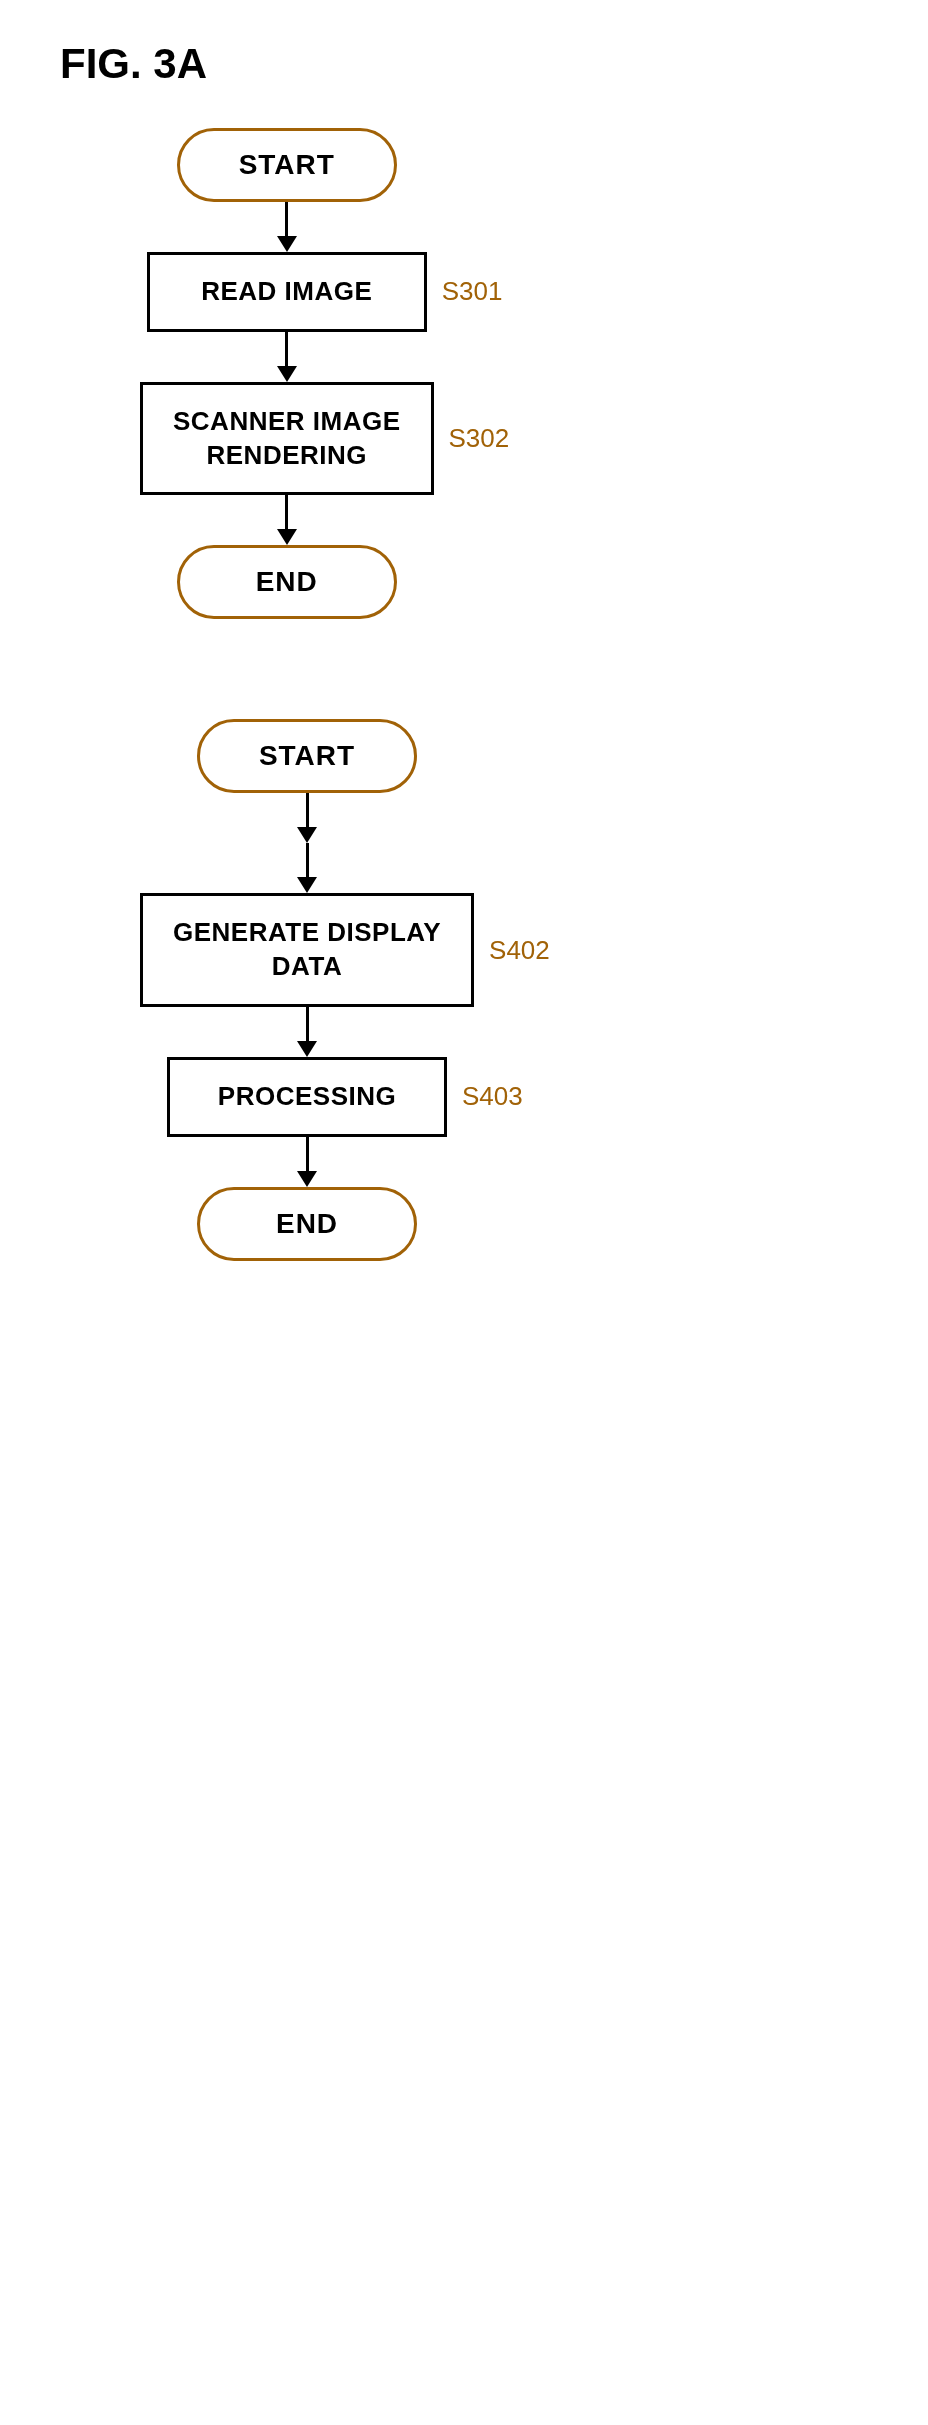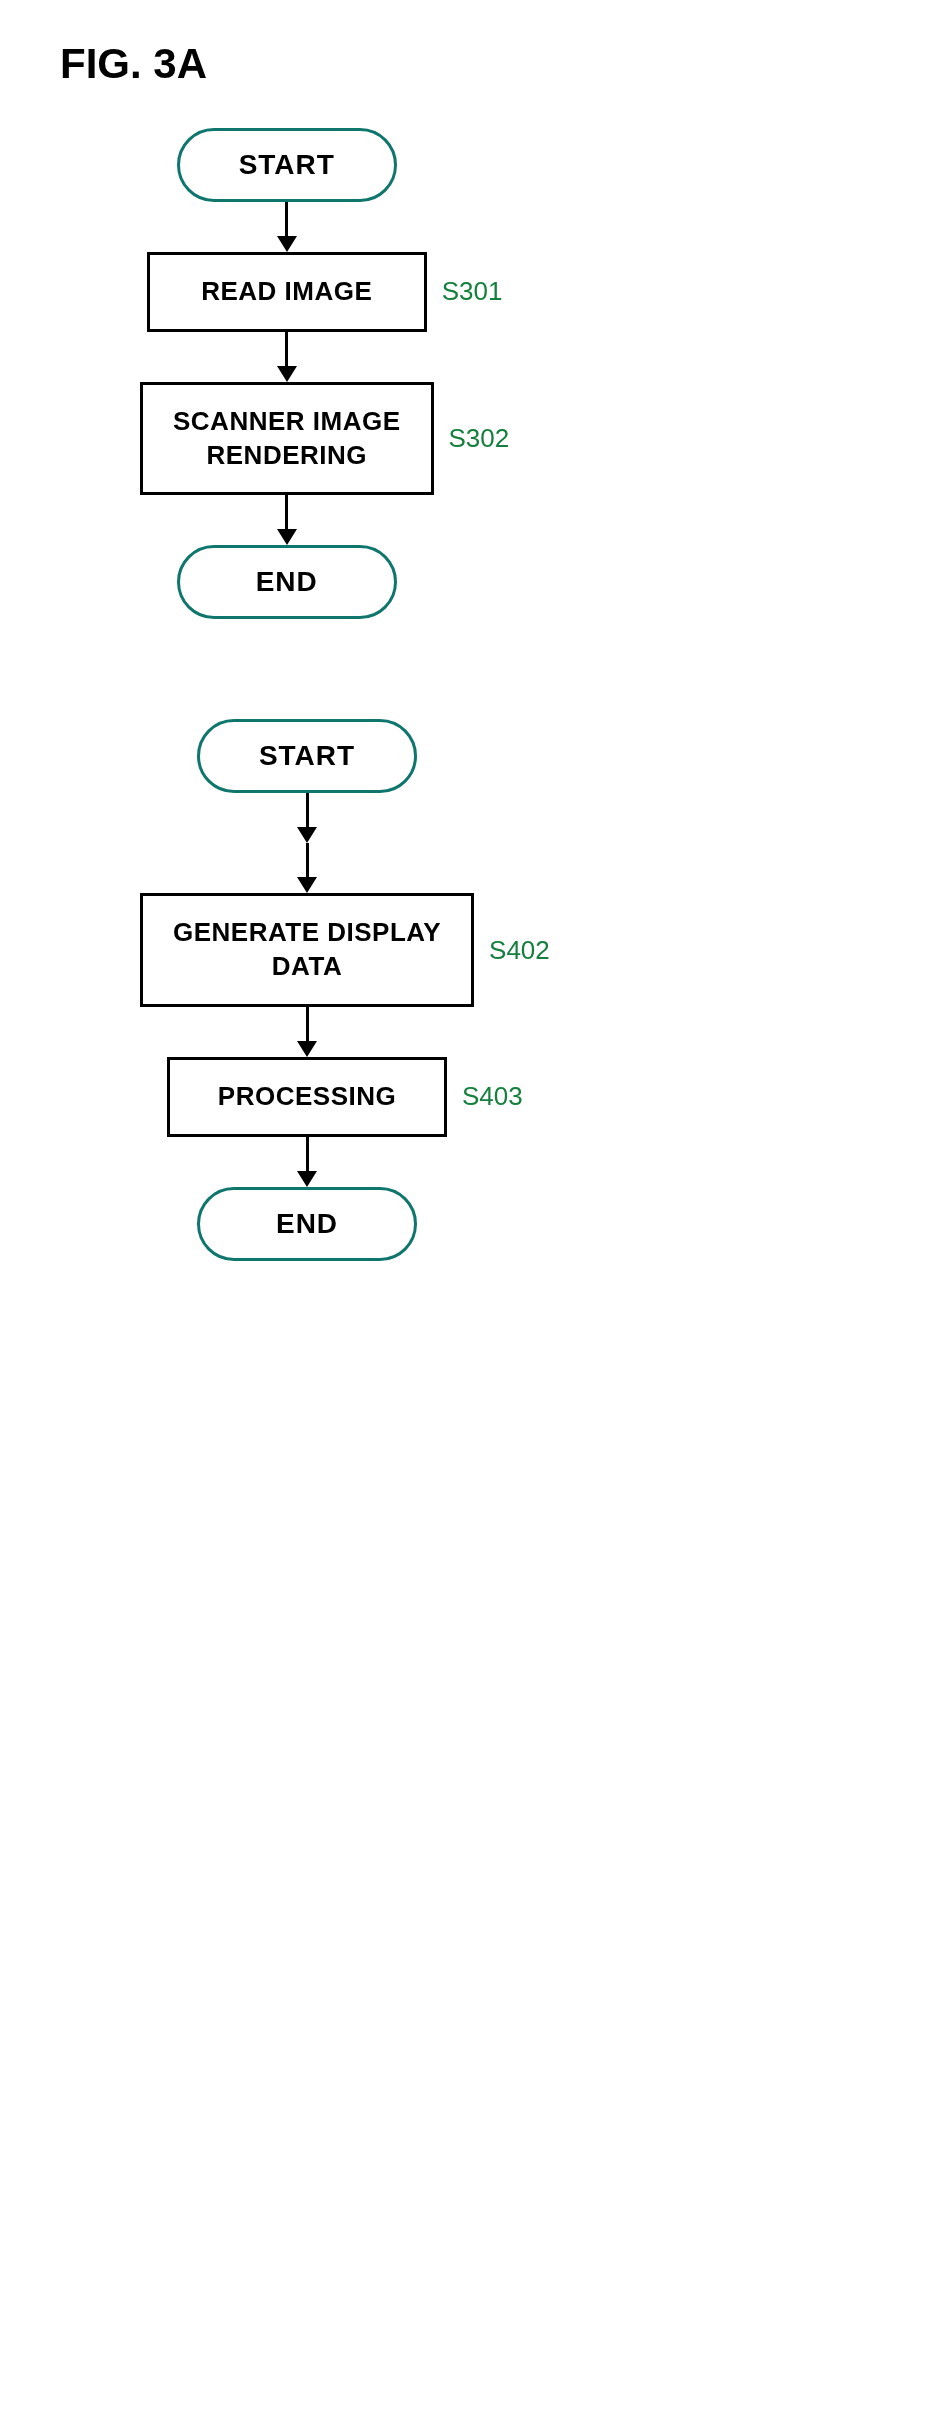--- a/index.html
+++ b/index.html
@@ -45,27 +45,27 @@
     .node-row {
       display: flex;
       align-items: center;
       position: relative;
     }
 
     .node-label {
       position: absolute;
       left: calc(100% + 15px);
       font-size: 26px;
-      color: #15803d;
+      color: #a16207;
       white-space: nowrap;
     }
 
     
     .node-pill {
-      border: 3px solid #0f766e;
+      border: 3px solid #a16207;
       border-radius: 50px;
       padding: 18px 50px;
       font-size: 28px;
       font-weight: bold;
       letter-spacing: 1px;
       background: #fff;
       text-align: center;
       min-width: 220px;
     }
 

